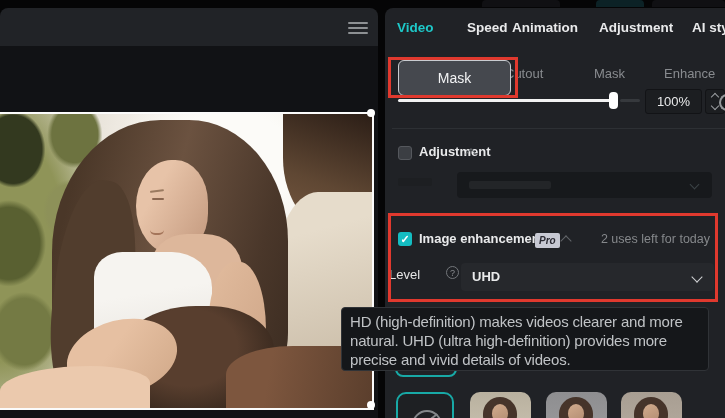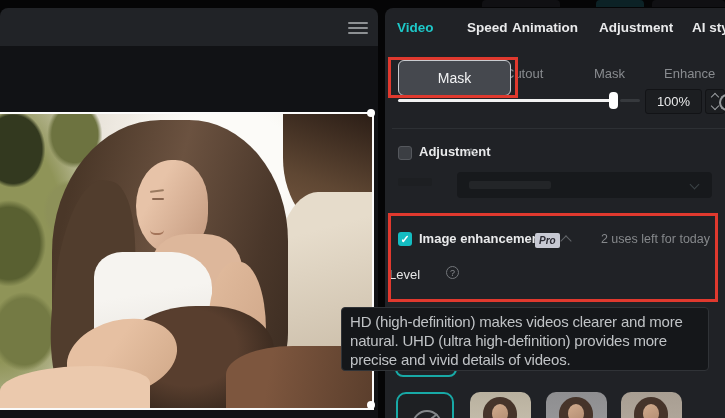--- a/index.html
+++ b/index.html
@@ -194,20 +194,24 @@
   <div class="abs checkbox cb-on" style="left:13px;top:224px;">
     <span>✓</span>
   </div>
   <div class="abs sec-label" style="left:34px;top:223px;">Image enhancement</div>
   <div class="abs pro-badge">Pro</div>
   <div class="abs caret up" style="left:177px;top:229px;"></div>
   <div class="abs uses-left">2 uses left for today</div>
 
   <div class="abs lvl-label">Level</div>
   <div class="abs help-circle">?</div>
+  <div class="abs dd">
+    <div class="abs dd-value">UHD</div>
+    <div class="abs dd-chev"></div>
+  </div>
 
   <div class="abs teal-rect"></div>
   <div class="abs thumb-none">
     <div class="abs none-circle"></div>
     <div class="abs none-slash"></div>
   </div>
   <div class="abs thumb" style="left:85px;background:linear-gradient(180deg,#b9b19f,#cbc3b2);">
     <div class="abs t-hair"></div>
     <div class="abs t-face"></div>
   </div>

